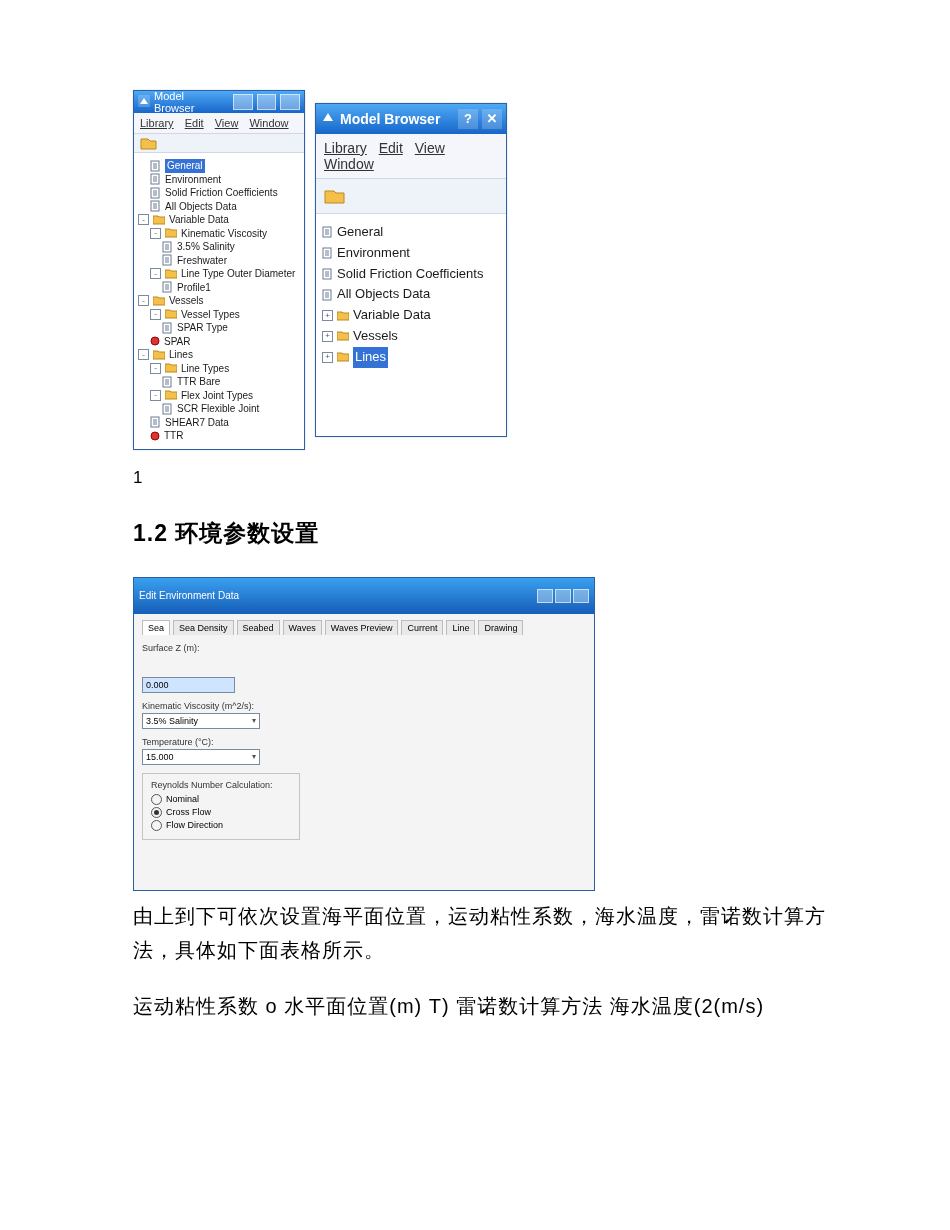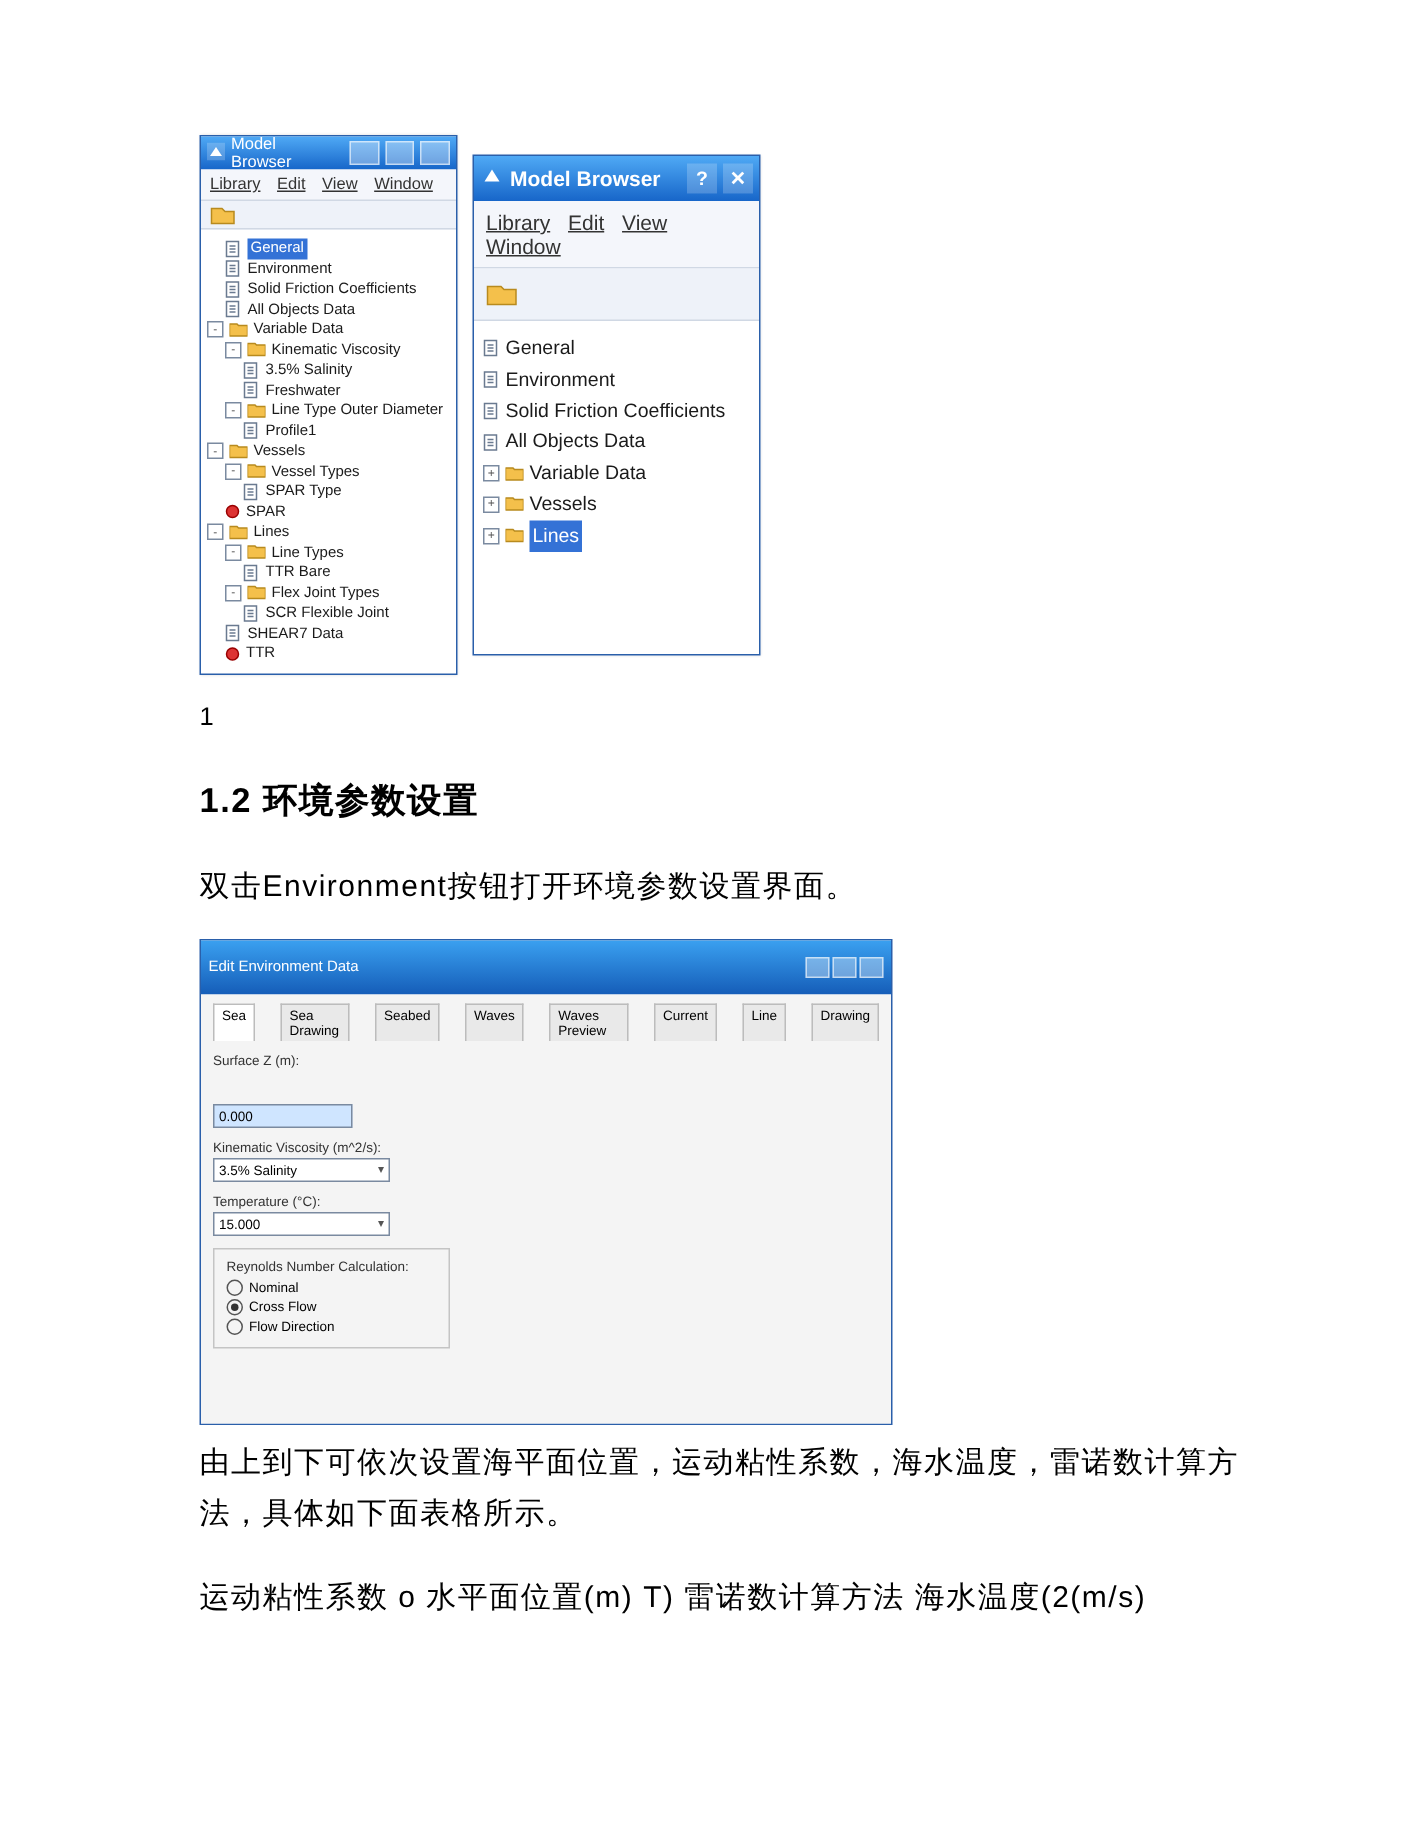--- a/index.html
+++ b/index.html
@@ -88,21 +88,21 @@
   }
   .env-title {
     height: 36px;
     background: linear-gradient(#3aa0f0,#155db8);
     color:#fff; font-size:10px;
     display:flex; align-items:center; padding:0 5px;
   }
   .env-title .spacer{flex:1;}
   .env-title .wbtn{ width:14px;height:12px;background:rgba(255,255,255,.35);border:1px solid rgba(255,255,255,.6);margin-left:2px;}
   .env-body { background:#f4f4f4; padding: 6px 8px 50px 8px; min-height: 200px; }
-  .tabs { display:flex; gap:17px; font-size:9px; margin-bottom:8px; }
+  .tabs { display:flex; gap:3px; font-size:9px; margin-bottom:8px; }
   .tab { padding:2px 5px; background:#e9e9e9; border:1px solid #bcbcbc; border-bottom:none; }
   .tab.active{ background:#fff; }
   .fld { margin-bottom: 8px; }
   .flabel { font-size:9px; color:#333; margin-bottom:2px; }
   .finput { width:85px; height:14px; border:1px solid #7a8aa0; background:#fff; font-size:9px; padding:0 3px; display:flex; align-items:center; }
   .finput.blue { background:#cfe5ff;margin-top:24px; }
   .finput .dd { margin-left:auto; font-size:8px; color:#555; }
   .group { border:1px solid #c4c4c4; padding:6px 8px; width:140px; }
   .radio { display:flex; align-items:center; gap:4px; font-size:9px; margin:2px 0; }
   .rdot { width:9px; height:9px; border:1px solid #555; border-radius:50%; display:inline-flex; align-items:center; justify-content:center; }
@@ -456,34 +456,33 @@
         </div>
       <div class="treespace"></div>
     </div>
 
   </div>
 
   <div class="caption">1</div>
 
   <div class="h2">1.2 环境参数设置</div>
 
-  <div class="p">双击Environment按钮打开环境参数设置界面。</div>
 
   <div class="env-win">
     <div class="env-title">
       <span>Edit Environment Data</span>
       <span class="spacer"></span>
       <span class="wbtn"></span>
       <span class="wbtn"></span>
       <span class="wbtn"></span>
     </div>
     <div class="env-body">
       <div class="tabs">
         <span class="tab active">Sea</span>
-        <span class="tab">Sea Drawing</span>
+        <span class="tab">Sea Density</span>
         <span class="tab">Seabed</span>
         <span class="tab">Waves</span>
         <span class="tab">Waves Preview</span>
         <span class="tab">Current</span>
         <span class="tab">Line</span>
         <span class="tab">Drawing</span>
       </div>
 
       <div class="fld">
         <div class="flabel">Surface Z (m):</div>

